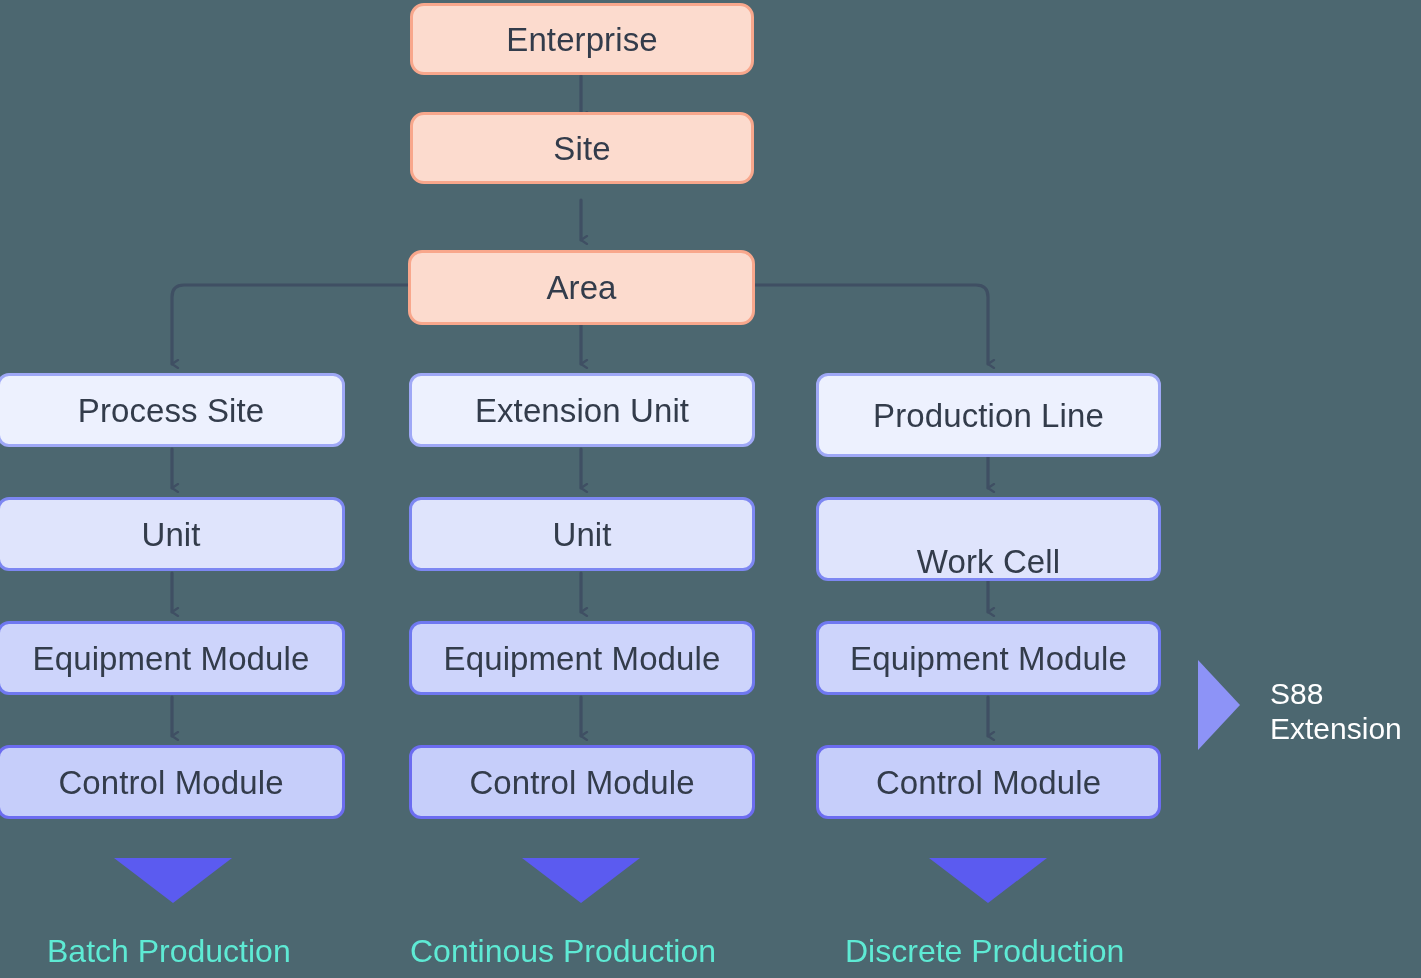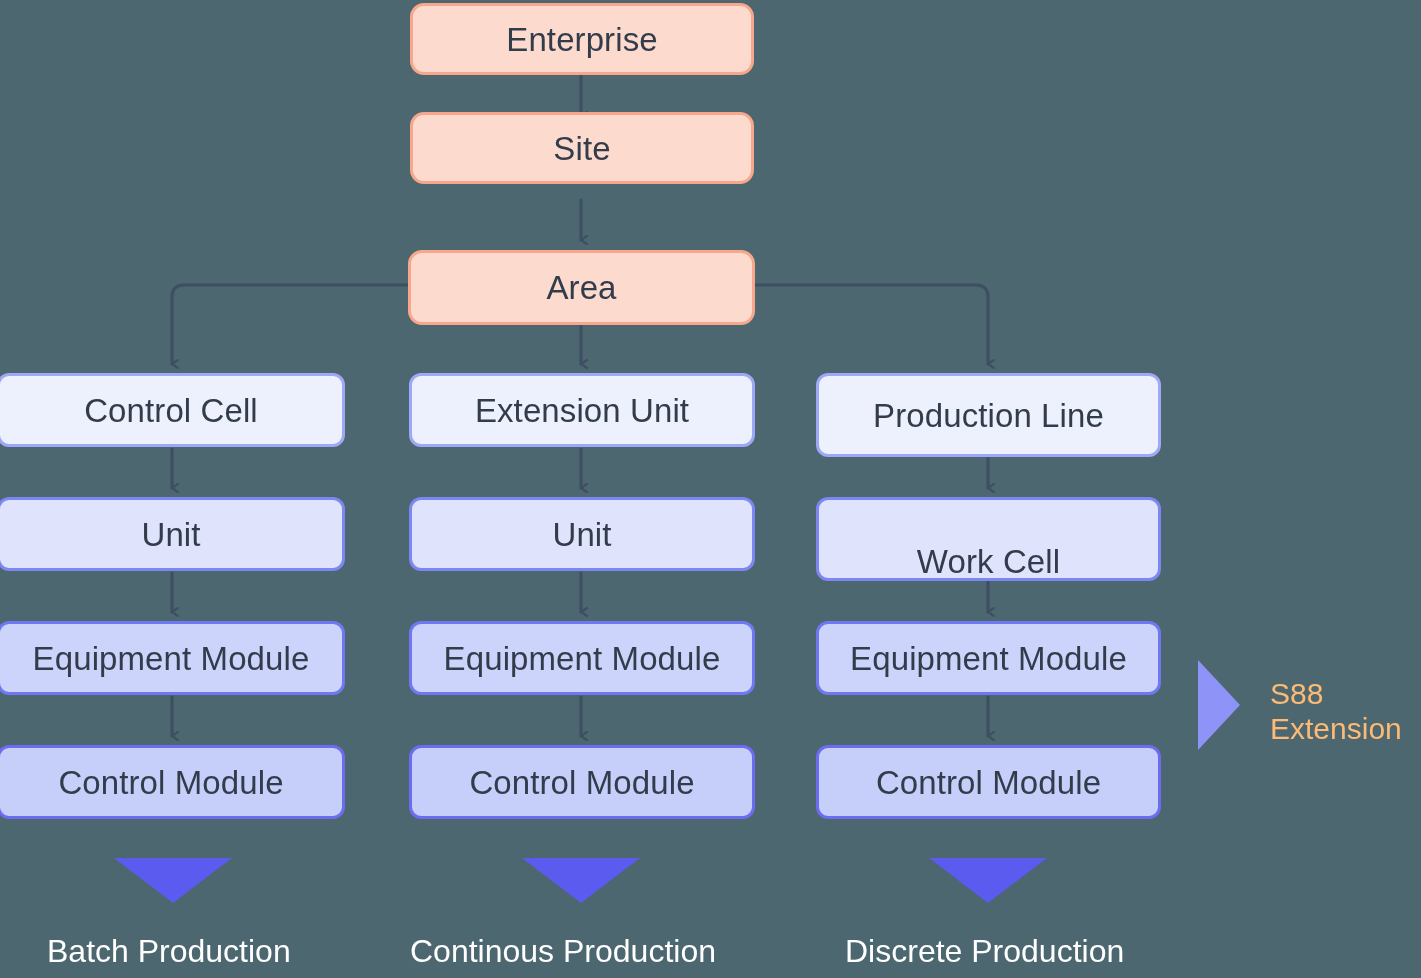--- a/index.html
+++ b/index.html
@@ -66,28 +66,28 @@
     width: 0;
     height: 0;
     border-top: 45px solid transparent;
     border-bottom: 45px solid transparent;
     border-left: 42px solid #8D93F7;
   }
   .col-label {
     position: absolute;
     font-size: 32px;
     line-height: 1.05;
-    color: #ffffff;
+    color: #5eead4;
     white-space: nowrap;
   }
   .ext-label {
     position: absolute;
     font-size: 30px;
     line-height: 1.18;
-    color: #fdba74;
+    color: #ffffff;
     white-space: nowrap;
   }
 </style>
 </head>
 <body>
 
 <div id="diagram">
 
   <svg class="connectors" viewBox="0 0 1421 978" xmlns="http://www.w3.org/2000/svg">
     <defs>
@@ -125,21 +125,21 @@
     <span>Enterprise</span>
   </div>
   <div class="node top" style="left:410px; top:112px; width:344px; height:72px;">
     <span>Site</span>
   </div>
   <div class="node top" style="left:408px; top:250px; width:347px; height:75px;">
     <span>Area</span>
   </div>
 
   <div class="node lvl1" style="left:-3px; top:373px; width:348px; height:74px;">
-    <span>Control Cell</span>
+    <span>Process Site</span>
   </div>
   <div class="node lvl2" style="left:-3px; top:497px; width:348px; height:74px;">
     <span>Unit</span>
   </div>
   <div class="node lvl3" style="left:-3px; top:621px; width:348px; height:74px;">
     <span>Equipment Module</span>
   </div>
   <div class="node lvl4" style="left:-3px; top:745px; width:348px; height:74px;">
     <span>Control Module</span>
   </div>

